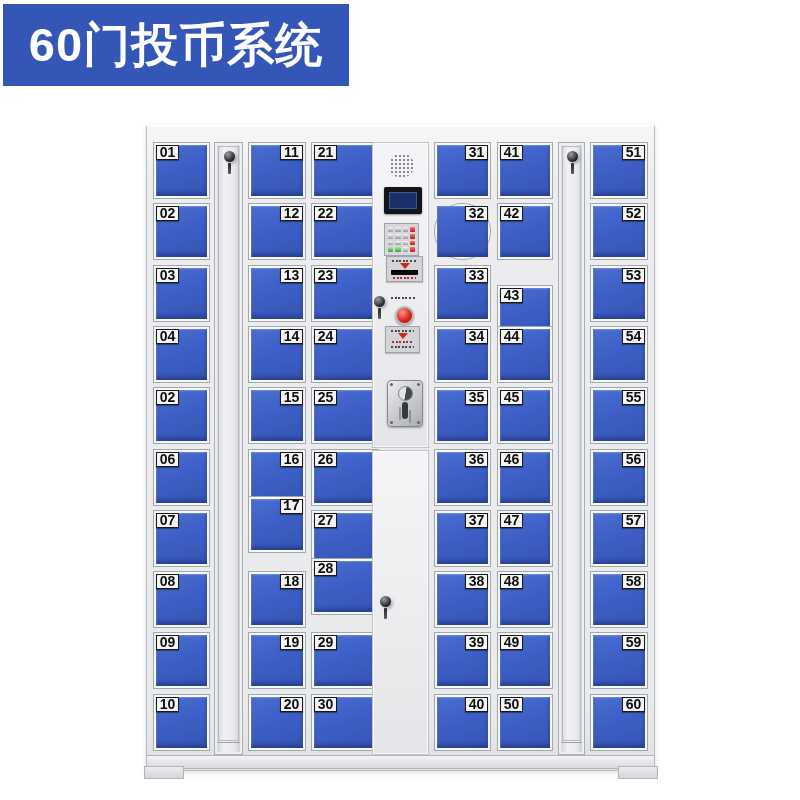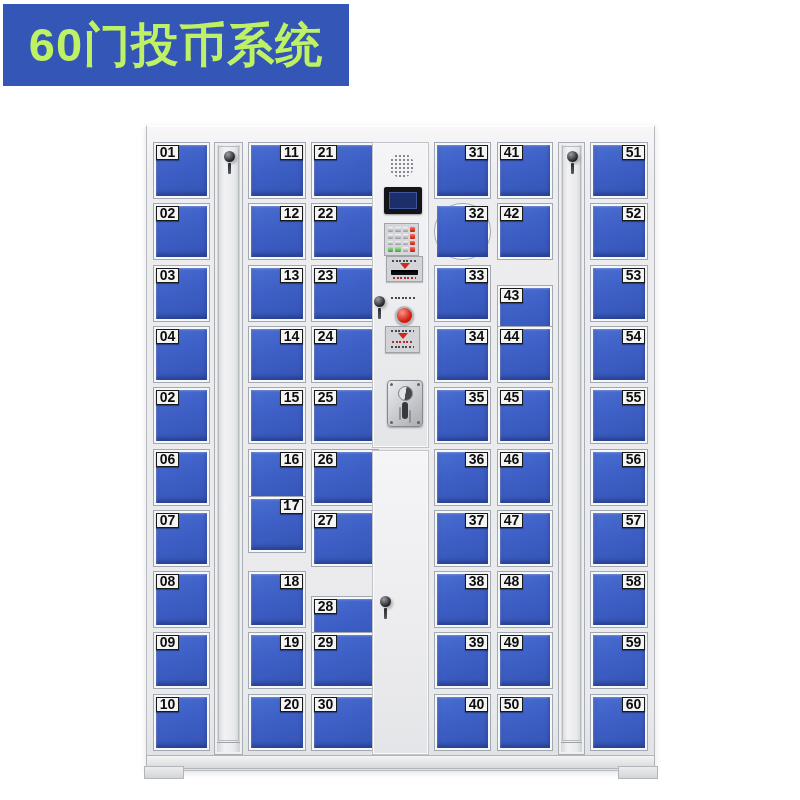--- a/index.html
+++ b/index.html
@@ -133,21 +133,21 @@
   .foot{
     position:absolute;top:639px;width:40px;height:13px;
     background:linear-gradient(#ececee,#d4d5d8);border:1px solid #b2b5ba;box-sizing:border-box;
   }
   .foot.leftf{left:-3px;} .foot.rightf{right:-4px;}
 </style>
 </head>
 <body>
 
 <div class="badge" style="background: rgb(52, 86, 183);">
-  <span style="color: #bef264;">60门投币系统</span>
+  <span style="color: #ffffff;">60门投币系统</span>
 </div>
 
 <div class="cabinet">
 
   <div class="col doors" style="left:6px;width:57px">
       <div class="door" style="top: 15px;">
         <div class="blue"></div>
         <span class="plate left">01</span>
       </div>
       <div class="door" style="top: 76.3px;">
@@ -257,21 +257,21 @@
         <span class="plate left">25</span>
       </div>
       <div class="door" style="top: 321.5px;">
         <div class="blue"></div>
         <span class="plate left">26</span>
       </div>
       <div class="door" style="top: 382.8px;">
         <div class="blue"></div>
         <span class="plate left">27</span>
       </div>
-      <div class="door" style="top: 469px;">
+      <div class="door" style="top: 431px;">
         <div class="blue"></div>
         <span class="plate left">28</span>
       </div>
       <div class="door" style="top: 505.4px;">
         <div class="blue"></div>
         <span class="plate left">29</span>
       </div>
       <div class="door" style="top: 566.7px;">
         <div class="blue"></div>
         <span class="plate left">30</span>

